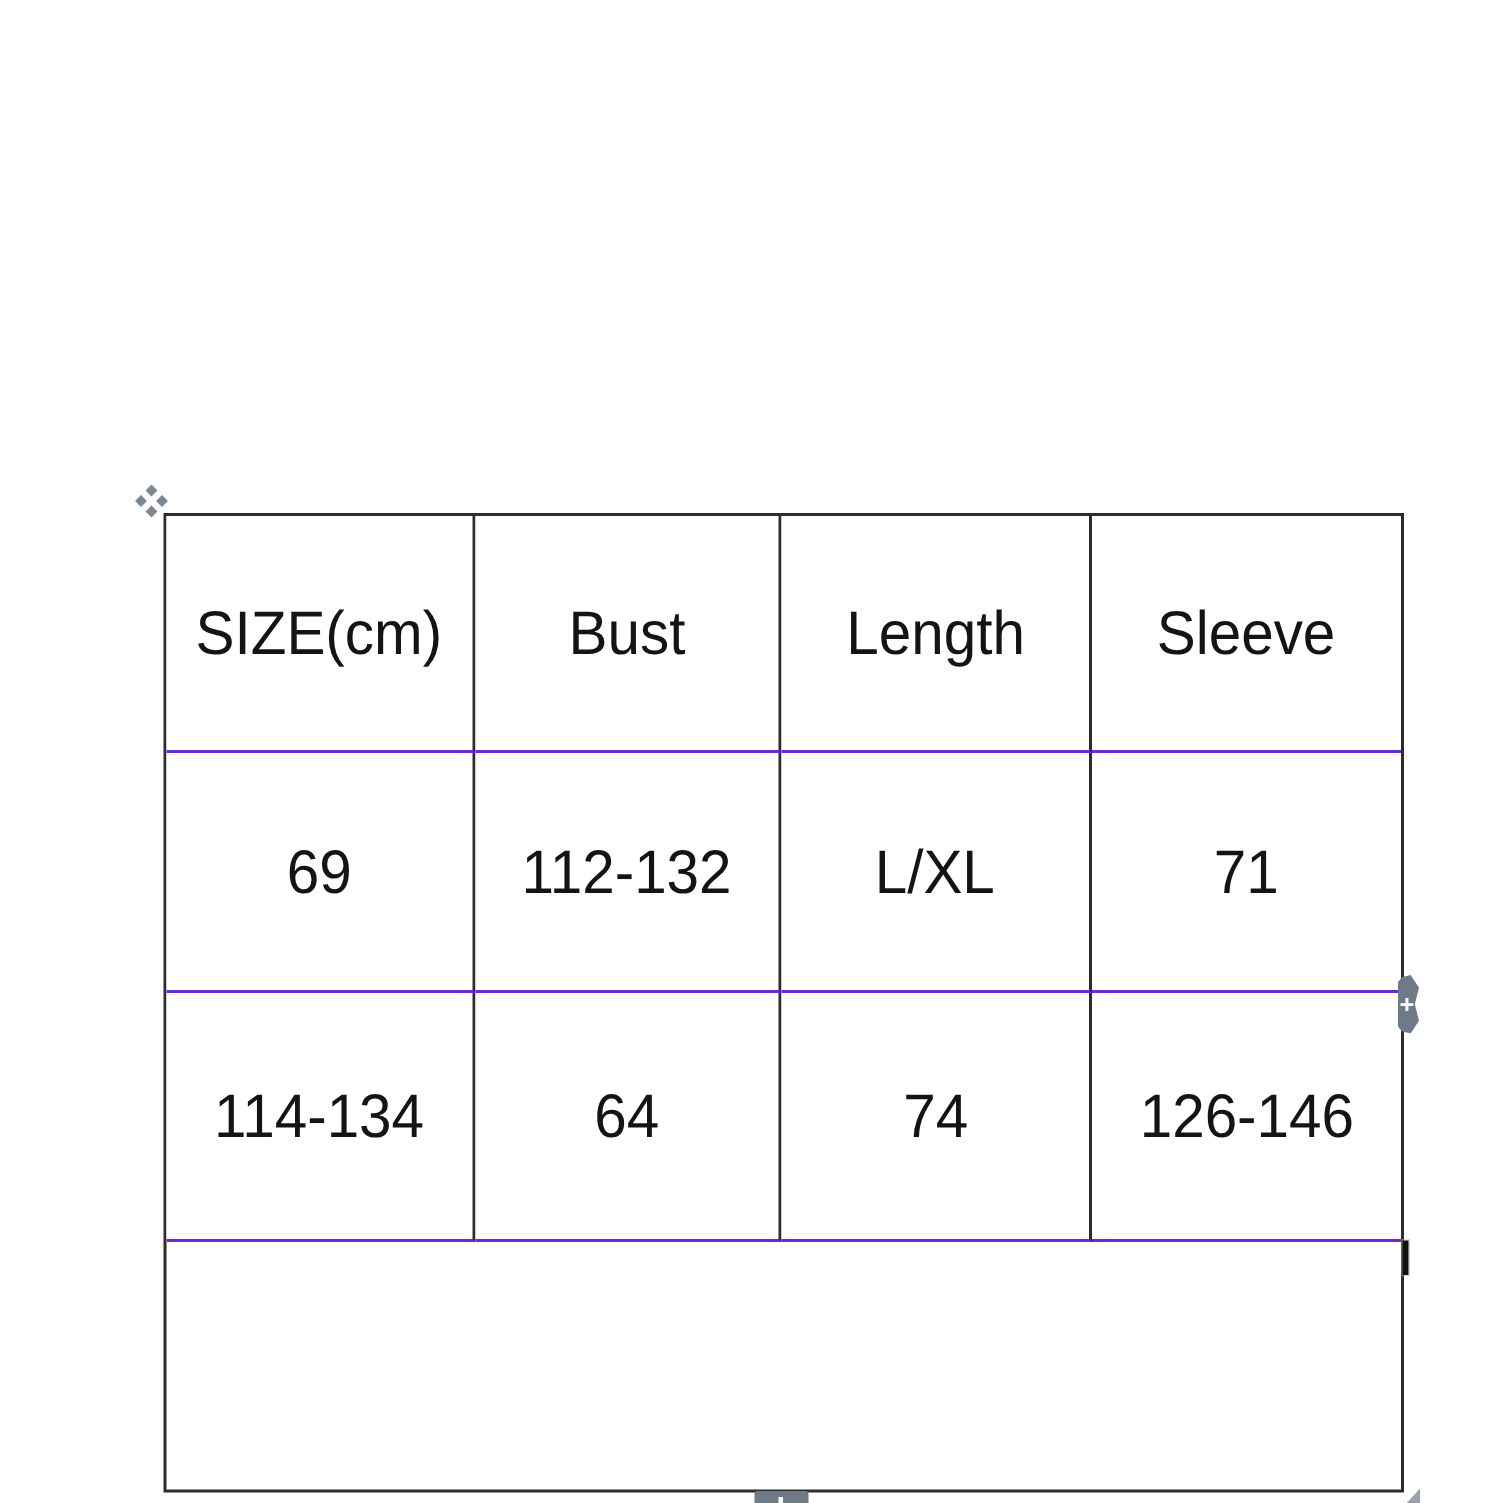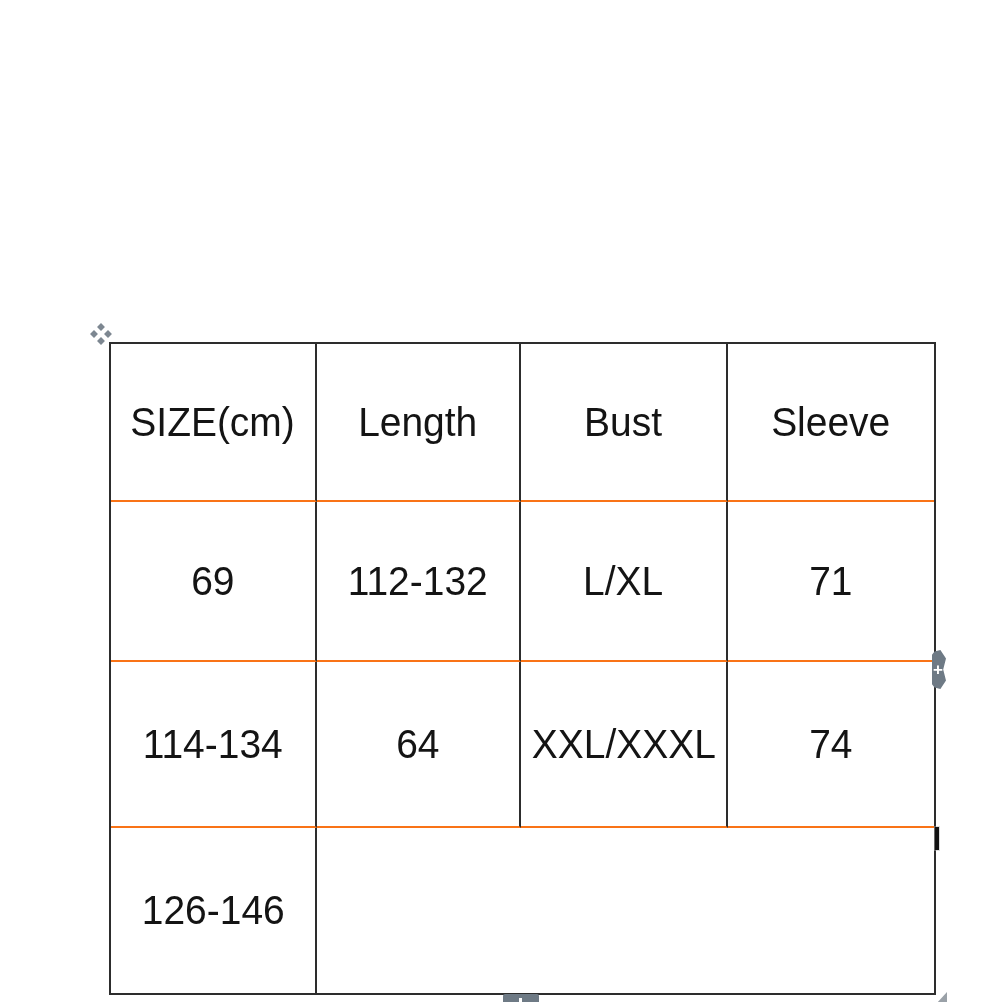--- a/index.html
+++ b/index.html
@@ -31,21 +31,21 @@
     width: 827px;
     height: 653px;
     display: grid;
     grid-template-columns: 206px 204px 207px 206px;
     grid-template-rows: 158px 160px 166px 165px;
     border: 2px solid #2d2d2d;
     background: #ffffff;
   }
   .cell {
     border-right: 2px solid #2d2d2d;
-    border-bottom: 2px solid #f97316;
+    border-bottom: 2px solid #6d28d9;
     display: flex;
     align-items: center;
     justify-content: center;
     font-size: 41px;
     color: #141414;
     background: #ffffff;
     overflow: hidden;
     white-space: nowrap;
   }
   .cell:nth-child(4n) { border-right: none; text-align: center; }
@@ -130,24 +130,24 @@
       <rect x="8.2" y="15.2" width="5.6" height="5.6" transform="rotate(45 11 18)" fill="#7d8791"></rect>
     </svg>
   </div>
 
   <div class="size-table">
 
     <div class="cell">
         <span>SIZE(cm)</span>
       </div>
     <div class="cell">
-        <span>Length</span>
+        <span>Bust</span>
       </div>
     <div class="cell">
-        <span>Bust</span>
+        <span>Length</span>
       </div>
     <div class="cell">
         <span>Sleeve</span>
       </div>
 
     <div class="cell">
         <span>69</span>
       </div>
     <div class="cell">
         <span>112-132</span>
@@ -160,23 +160,20 @@
         <span>71</span>
       </div>
     <div class="cell">
         <span>114-134</span>
       </div>
     <div class="cell">
         <span>64</span>
       </div>
 
     <div class="cell">
-        <span>XXL/XXXL</span>
-      </div>
-    <div class="cell">
         <span>74</span>
       </div>
     <div class="cell">
         <span>126-146</span>
       </div>
   </div>
 
   <div class="insert-row-handle">
     <span class="plus">+</span>
   </div>

